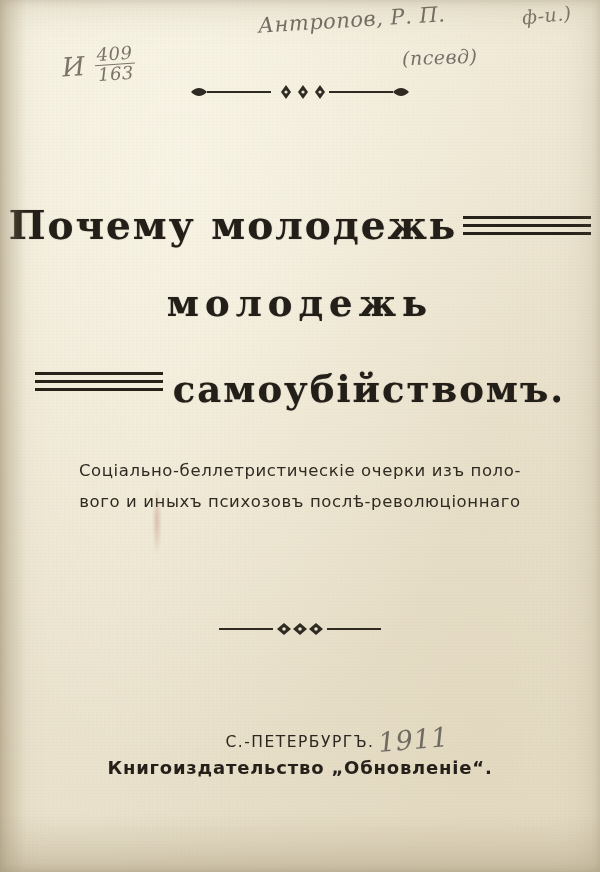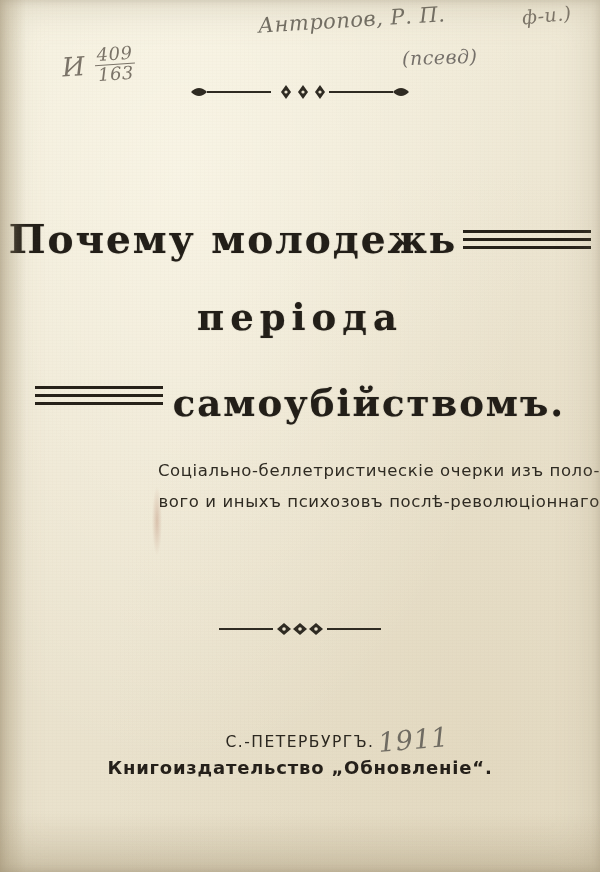--- a/index.html
+++ b/index.html
@@ -145,21 +145,21 @@
     text-align: center;
     color: #302b23;
     font-size: 17px;
     letter-spacing: 7px;
   }
   #ornament-top svg { display: block; margin: 0 auto; }
 
   
   #title-block {
     position: absolute;
-    top: 200px;
+    top: 186px;
     left: 0;
     width: 600px;
   }
   .title-line {
     display: flex;
     align-items: center;
     justify-content: center;
     height: 78px;
   }
   .title-word {
@@ -187,21 +187,21 @@
   }
   .rules.right { margin-left: 6px; }
   .rules.left  { margin-right: 10px; }
 
   
   #subtitle {
     position: absolute;
     top: 455px;
     left: 0;
     width: 600px;
-    text-align: right;
+    text-align: center;
     font-family: "DejaVu Sans", sans-serif;
     font-size: 16.5px;
     line-height: 31px;
     color: #2e2a22;
     letter-spacing: .6px;
   }
   #subtitle div { white-space: nowrap; }
 
   
   #ornament-mid {
@@ -291,21 +291,21 @@
     <div class="title-line" id="title-1">
       <span class="title-word">Почему молодежь</span>
       <span class="rules right" style="width:128px;">
         <span class="r"></span>
           <span class="r"></span>
           <span class="r"></span>
       </span>
     </div>
 
     <div class="title-line" id="title-2">
-      <span class="title-word">періода</span>
+      <span class="title-word">молодежь</span>
     </div>
 
     <div class="title-line" id="title-3">
       <span class="rules left" style="width:128px;">
         <span class="r"></span>
           <span class="r"></span>
           <span class="r"></span>
       </span>
       <span class="title-word">самоубійствомъ.</span>
     </div>

